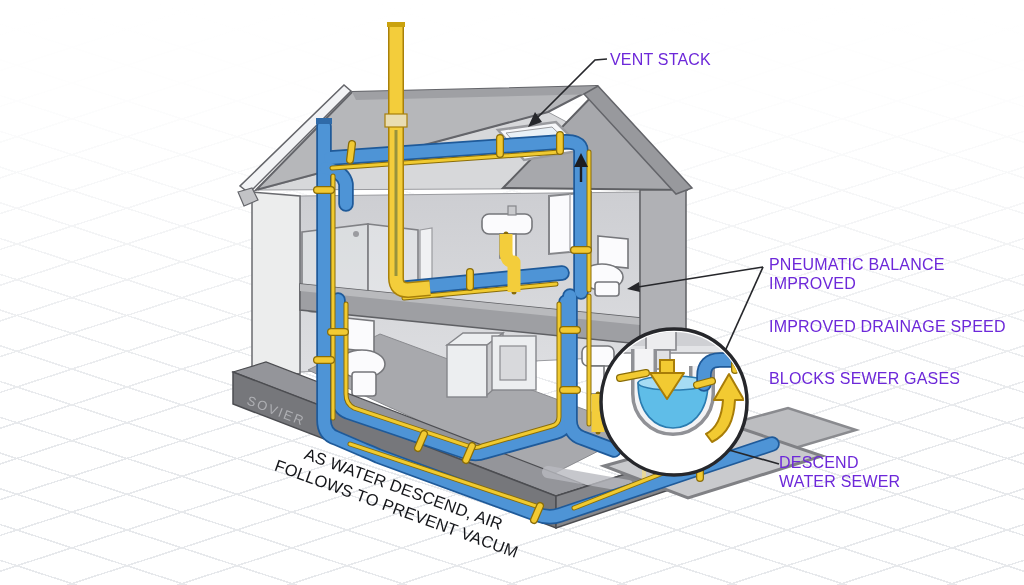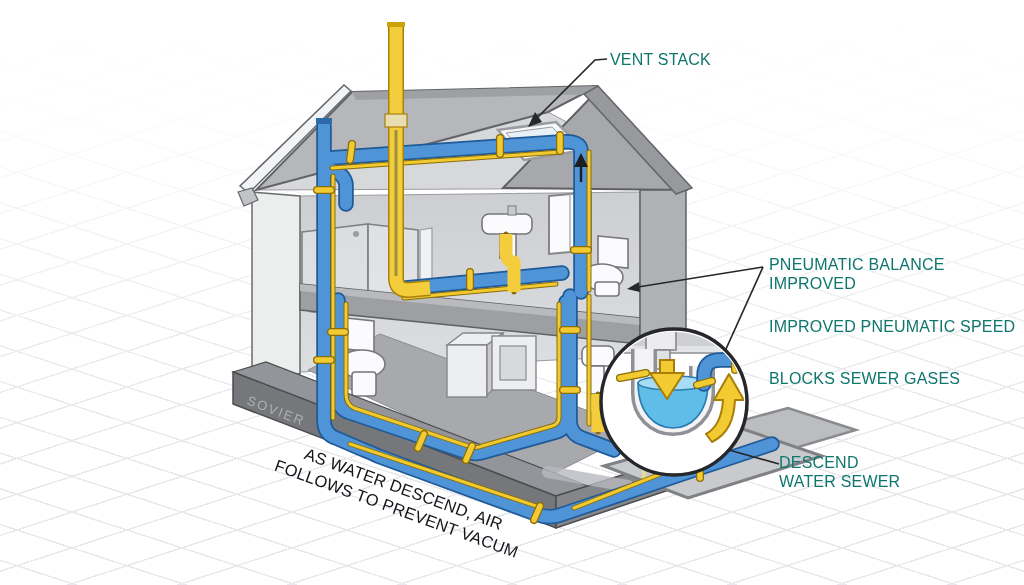--- a/index.html
+++ b/index.html
@@ -14,21 +14,21 @@
       repeating-linear-gradient(198deg, transparent 0 32.5px, #e7e9ec 32.5px 34px),
       repeating-linear-gradient(162deg, transparent 0 32.5px, #e7e9ec 32.5px 34px);
   }
   .grid-fade{
     position:absolute;inset:0;
     background:linear-gradient(180deg,#ffffff 0%, rgba(255,255,255,.95) 16%,
       rgba(255,255,255,.6) 36%, rgba(255,255,255,.2) 58%, rgba(255,255,255,0) 78%);
   }
   svg.scene{position:absolute;left:0;top:0;}
   .label{
-    position:absolute;color:#0f766e;font-size:16px;line-height:19px;
+    position:absolute;color:#6d28d9;font-size:16px;line-height:19px;
     letter-spacing:.2px;white-space:nowrap;
   }
   .label.two-line{white-space:normal;}
   .caption{
     position:absolute;left:254px;top:478px;width:292px;text-align:center;
     color:#141519;font-size:16.5px;line-height:21px;letter-spacing:.2px;
     transform:rotate(20deg);transform-origin:50% 50%;white-space:nowrap;
   }
   
   .pipeB-o{fill:none;stroke:#1f5a99;stroke-width:15.5;stroke-linecap:round;stroke-linejoin:round;}
@@ -254,21 +254,21 @@
   </g>
 </svg>
 
 <div class="label" style="left:610px;top:50px;">VENT STACK</div>
 
 <div class="label two-line" style="left:769px;top:255px;">
   <div>PNEUMATIC BALANCE</div>
   <div>IMPROVED</div>
 </div>
 
-<div class="label" style="left:769px;top:317px;">IMPROVED PNEUMATIC SPEED</div>
+<div class="label" style="left:769px;top:317px;">IMPROVED DRAINAGE SPEED</div>
 
 <div class="label" style="left:769px;top:369px;">BLOCKS SEWER GASES</div>
 
 <div class="label two-line" style="left:779px;top:453px;">
   <div>DESCEND</div>
   <div>WATER SEWER</div>
 </div>
 
 <div class="caption">
   <div>AS WATER DESCEND, AIR</div>

